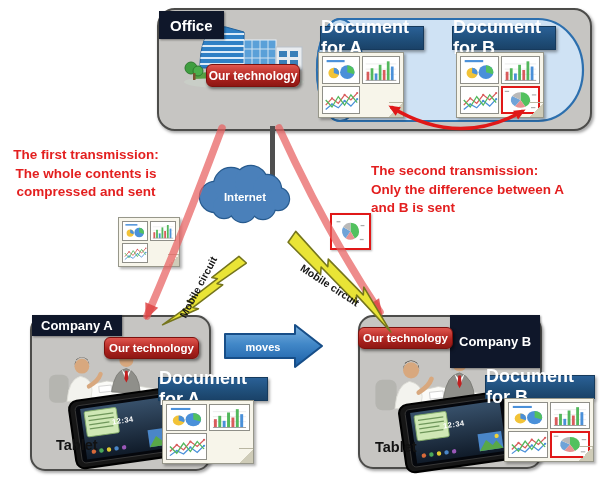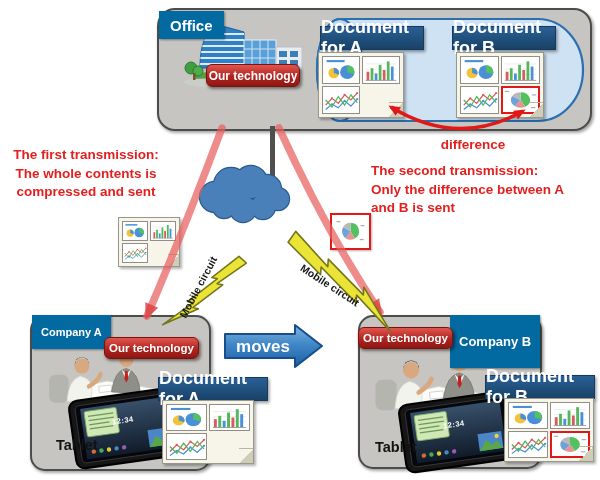--- a/index.html
+++ b/index.html
@@ -7,21 +7,21 @@
          font-family:"Liberation Sans",sans-serif;}
   .abs{position:absolute;}
   svg.layer{position:absolute;left:0;top:0;pointer-events:none;}
   #back-svg{z-index:2;}
   #front-svg{z-index:4;}
   .z3{z-index:3;}
   .z5{z-index:5;}
 
   .big-box{position:absolute;background:#c6c5c2;border:2px solid #4c4c4a;border-radius:18px;
            box-shadow:1.5px 2px 3px rgba(0,0,0,.35);z-index:1;}
-  .tab{position:absolute;background:#0369a1;color:#fff;font-weight:bold;
+  .tab{position:absolute;background:#0f172a;color:#fff;font-weight:bold;
        display:flex;align-items:center;justify-content:center;
        box-shadow:1px 1px 2px rgba(0,0,0,.4);}
   .red-label{position:absolute;background:linear-gradient(#e0564e,#b02420 55%,#8e1713);
        border:1.5px solid #7c110d;border-radius:6px;color:#fff;font-weight:bold;
        display:flex;align-items:center;justify-content:center;
        box-shadow:1.5px 2px 3px rgba(0,0,0,.45);}
   .doc-label{position:absolute;background:linear-gradient(#2a6096,#1f4e79 60%,#1a4268);
        border:1px solid #163a5c;color:#fff;font-weight:bold;font-size:18px;
        display:flex;align-items:center;justify-content:center;
        box-shadow:1.5px 2px 3px rgba(0,0,0,.4);}
@@ -263,22 +263,22 @@
     <path d="M20,17 L13.7,26 A11,11 0 0 1 10.5,11.5 Z" fill="#6fa3d8"></path>
     <path d="M20,17 L10.5,11.5 A11,11 0 0 1 20,6 Z" fill="#b9b9b9"></path>
     <rect x="2" y="4" width="5" height="1.6" fill="#aaa"></rect>
     <rect x="33" y="9" width="5" height="1.6" fill="#aaa"></rect>
     <rect x="32" y="27" width="5" height="1.6" fill="#aaa"></rect>
   </svg>
       </div>
     <div class="fold"></div>
   </div>
 
-  <div class="note z3" style="left:428px;top:136px;width:90px;text-align:center;">difference</div>
-
+
+  <div class="wlabel z3" style="left:205px;top:189px;width:80px;height:16px;font-size:11.5px;">Internet</div>
 
   <div class="note z3" style="left:2px;top:146px;width:168px;text-align:center;">The first transmission:
 The whole contents is
 compressed and sent</div>
   <div class="note z3" style="left:371px;top:162px;width:228px;text-align:left;">The second transmission:
 Only the difference between A
 and B is sent</div>
 
   <div class="paper z3" style="left:118px;top:217px;width:62px;height:50px;">
     <div class="cell">
@@ -333,23 +333,23 @@
     <path d="M20,17 L20,6 A11,11 0 0 1 25.5,26.5 Z" fill="#52c15e"></path>
     <path d="M20,17 L25.5,26.5 A11,11 0 0 1 13.7,26 Z" fill="#e89292"></path>
     <path d="M20,17 L13.7,26 A11,11 0 0 1 10.5,11.5 Z" fill="#6fa3d8"></path>
     <path d="M20,17 L10.5,11.5 A11,11 0 0 1 20,6 Z" fill="#b9b9b9"></path>
     <rect x="2" y="4" width="5" height="1.6" fill="#aaa"></rect>
     <rect x="33" y="9" width="5" height="1.6" fill="#aaa"></rect>
     <rect x="32" y="27" width="5" height="1.6" fill="#aaa"></rect>
   </svg></div>
   </div>
 
-  <div class="wlabel z3" style="left:228px;top:335px;width:70px;height:23px;font-size:17px;">moves</div>
-
-  <div class="tab z3" style="left:32px;top:315px;height:34px;padding:0 9px;font-size:11px;">Company A</div>
+  <div class="wlabel z3" style="left:228px;top:335px;width:70px;height:23px;font-size:11px;">moves</div>
+
+  <div class="tab z3" style="left:32px;top:315px;height:21px;padding:0 9px;font-size:13px;">Company A</div>
   <div class="red-label z3" style="left:104px;top:337px;width:93px;height:20px;font-size:11.5px;">Our technology</div>
   <div class="doc-label z3" style="left:158px;top:377px;width:108px;height:22px;">Document for A</div>
   <div class="paper z3" style="left:162px;top:400px;width:92px;height:64px;">
     <div class="cell">
         <svg viewBox="0 0 40 30" preserveAspectRatio="none">
     <rect width="40" height="30" fill="#fff"></rect>
     <rect x="4" y="3.5" width="20" height="2.5" fill="#4a90d9"></rect>
     <circle cx="12" cy="18.5" r="6" fill="#f2c337"></circle>
     <path d="M12,18.5 L12,12.5 A6,6 0 0 1 17.6,20.6 Z" fill="#4a90d9"></path>
     <circle cx="27" cy="17.5" r="8" fill="#4a90d9"></circle>

